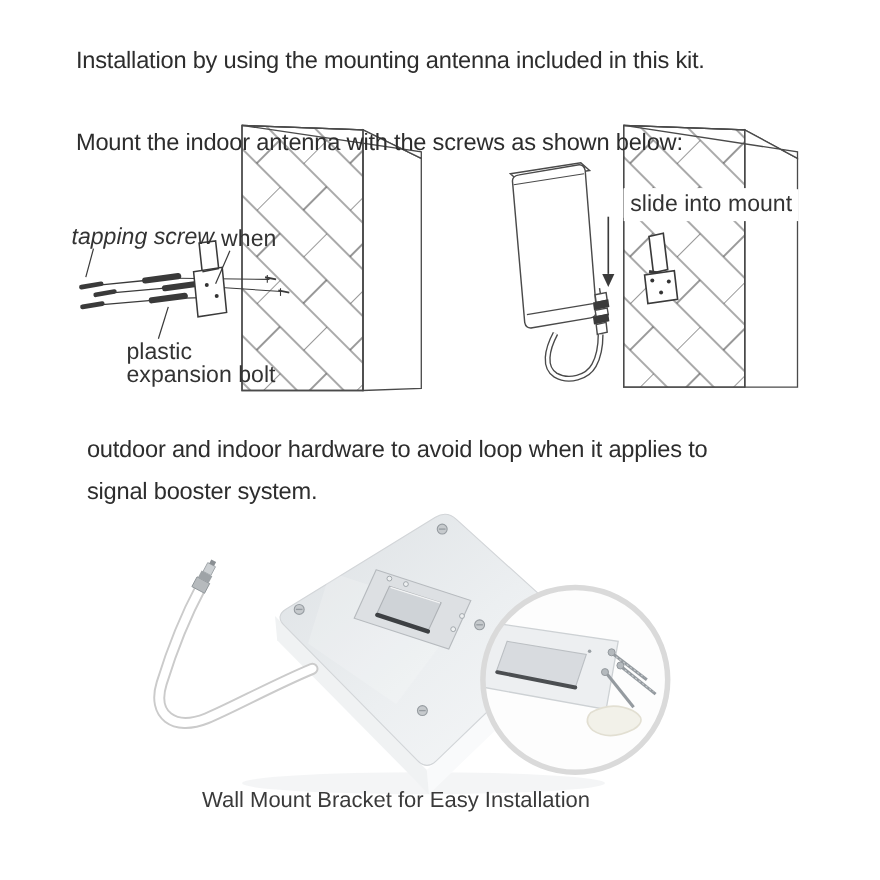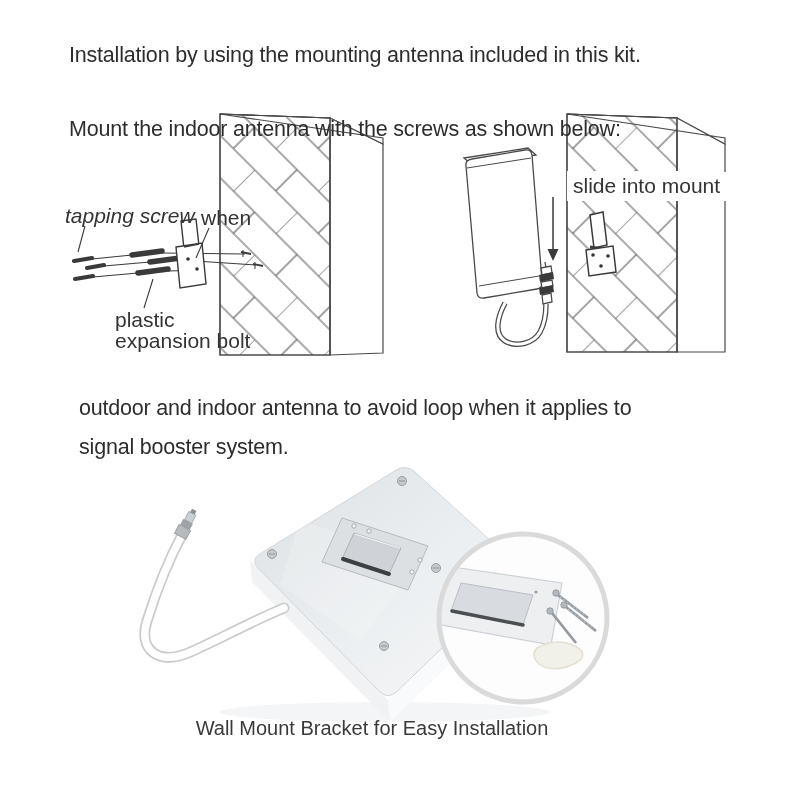--- a/index.html
+++ b/index.html
@@ -9,21 +9,21 @@
   .txt{position:absolute;white-space:nowrap;}
   .title-line{left:69px;font-size:21.5px;line-height:29px;letter-spacing:-0.2px;color:#2d2d2d;}
   #title1{top:41px;} #title2{top:70px;margin-top:45px;}
   .note-line{left:79px;font-size:21.5px;line-height:27px;letter-spacing:-0.2px;color:#2d2d2d;}
   #note1{top:368px;} #note2{top:395px;} #note3{top:422px;margin-top:12px;}
   .diagram-label{font-size:21px;color:#333333;}
   #lbl-tapping{left:65px;top:204px;font-style:italic;}
   #lbl-hook{left:201px;top:206px;}
   #lbl-bolt{left:67px;top:309px;width:150px;white-space:normal;line-height:21px;margin-left:48px;}
   #lbl-slide{left:567px;top:172px;background:#ffffff;padding:2px 6px 3px 6px;}
-  #caption{left:122px;top:717px;width:500px;text-align:center;font-size:20px;color:#3a3a3a;}
+  #caption{left:110px;top:717px;width:500px;text-align:center;font-size:20px;color:#3a3a3a;}
 </style>
 </head>
 <body>
 
 <div class="canvas">
 
 <svg class="art" width="800" height="800" viewBox="0 0 800 800">
   <defs>
     <pattern id="brick" width="60" height="60" patternUnits="userSpaceOnUse" patternTransform="rotate(45)">
       <path d="M0,0 H60 M0,30 H60 M0,60 H60 M0,0 V30 M30,30 V60" stroke="#565656" stroke-width="1.1" fill="none"></path>
@@ -192,18 +192,18 @@
 </svg>
 
 <div id="title1" class="txt title-line">Installation by using the mounting antenna included in this kit.</div>
 <div id="title2" class="txt title-line">Mount the indoor antenna with the screws as shown below:</div>
 
 <div id="lbl-tapping" class="txt diagram-label">tapping screw</div>
 <div id="lbl-hook" class="txt diagram-label">when</div>
 <div id="lbl-bolt" class="txt diagram-label">plastic expansion bolt</div>
 <div id="lbl-slide" class="txt diagram-label">slide into mount</div>
 
-<div id="note2" class="txt note-line">outdoor and indoor antenna to avoid loop when it applies to</div>
+<div id="note2" class="txt note-line">outdoor and indoor hardware to avoid loop when it applies to</div>
 <div id="note3" class="txt note-line">signal booster system.</div>
 
 <div id="caption" class="txt">Wall Mount Bracket for Easy Installation</div>
 
 </div>
 
 </body></html>

